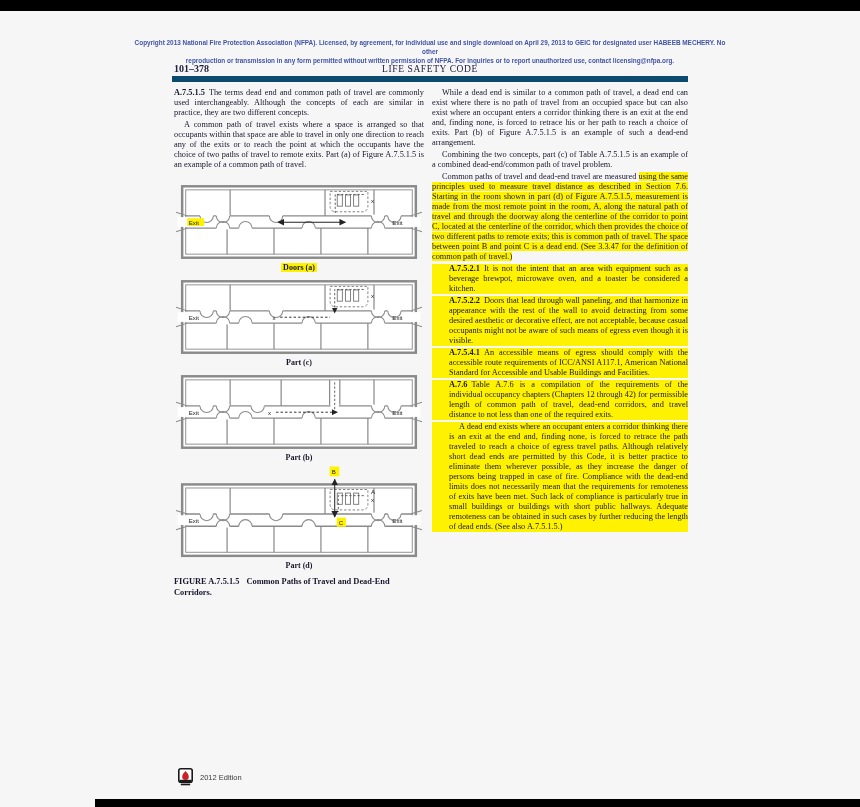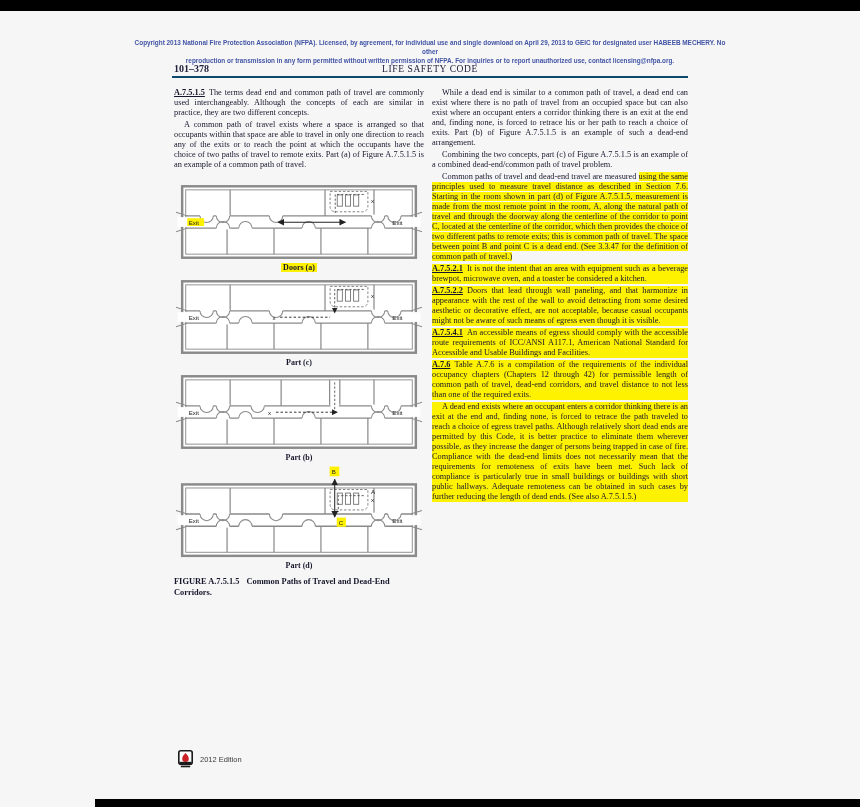--- a/index.html
+++ b/index.html
@@ -13,44 +13,44 @@
   .bar-bottom { position:absolute; left:95px; top:799px; width:765px; height:8px; background:#000; }
 
   .copyright {
     position:absolute; top:39px; left:130px; width:600px;
     text-align:center; font-family:"Liberation Sans", sans-serif;
     font-size:6.4px; line-height:8.8px; color:#4254a4; font-weight:600;
   }
 
   .pagehead {
     position:absolute; top:62px; left:172px; width:516px; height:14px;
-    border-bottom:2px solid #0c4a6e;
+    border-bottom:6px solid #0c4a6e;
   }
   .pagenum { position:absolute; left:2px; top:1px; font-weight:bold; font-size:10px; color:#20203e; }
   .headtitle { position:absolute; left:0; right:0; top:2px; text-align:center; font-size:9.5px; letter-spacing:0.6px; color:#20203e; }
 
   .col-left  { position:absolute; top:88px; left:174px; width:250px; }
   .col-right { position:absolute; top:88px; left:432px; width:256px; }
 
   .para { font-size:8.3px; line-height:10px; text-align:justify; margin:0 0 2px 0; }
   .indent { text-indent:10px; }
-  .num { font-weight:bold; margin-right:4px;text-decoration:underline; }
-  .p-hl { background:#fff200; }
+  .num { font-weight:bold; margin-right:4px; }
+  .p-hl { background:#fff200;padding-left:17px; }
   .hl   { background:#fff200;margin-top:19px; }
 
   .figure-block { margin-top:11px; }
   .part { margin-bottom:3px; }
   .part svg { display:block; }
   .part-caption { text-align:center; font-size:8px; font-weight:bold; margin-top:0px; line-height:10px; }
   .cap-hl { background:#fff200; padding:0 2px; }
 
   .fig-caption { margin-top:6px; font-size:8.4px; font-weight:bold; line-height:10.5px; text-align:left; }
   .fig-caption .capnum { margin-right:7px; }
 
-  .footer { position:absolute; top:750px; left:178px; display:flex; align-items:center; gap:7px; }
+  .footer { position:absolute; top:768px; left:178px; display:flex; align-items:center; gap:7px; }
   .edition { font-size:7.5px; color:#3a3a3a; font-family:"Liberation Sans", sans-serif; }
 
   svg text { font-family:"Liberation Sans", sans-serif; font-size:6px; fill:#222; }
   .defs-holder { position:absolute; width:0; height:0; }
 </style>
 </head>
 <body>
 
 <svg class="defs-holder" aria-hidden="true">
   <defs>
@@ -255,21 +255,21 @@
   <div class="fig-caption">
     <span class="capnum">FIGURE A.7.5.1.5</span><span>Common Paths of Travel and Dead-End Corridors.</span>
   </div>
 </div>
 
 <div class="col-right">
   <div class="para indent">
     <span>While a dead end is similar to a common path of travel, a dead end can exist where there is no path of travel from an occupied space but can also exist where an occupant enters a corridor thinking there is an exit at the end and, finding none, is forced to retrace his or her path to reach a choice of exits. Part (b) of Figure A.7.5.1.5 is an example of such a dead-end arrangement.</span>
   </div>
   <div class="para indent">
-    <span>Combining the two concepts, part (c) of Figure A.7.5.1.5 is an example of a combined dead-end/common path of travel problem.</span>
+    <span>Combining the two concepts, part (c) of Table A.7.5.1.5 is an example of a combined dead-end/common path of travel problem.</span>
   </div>
   <div class="para indent">
     <span>Common paths of travel and dead-end travel are measured </span><span class="hl">using the same principles used to measure travel distance as described in Section 7.6. Starting in the room shown in part (d) of Figure A.7.5.1.5, measurement is made from the most remote point in the room, A, along the natural path of travel and through the doorway along the centerline of the corridor to point C, located at the centerline of the corridor, which then provides the choice of two different paths to remote exits; this is common path of travel. The space between point B and point C is a dead end. (See 3.3.47 for the definition of common path of travel.)</span>
   </div>
   <div class="para p-hl">
     <span class="num">A.7.5.2.1</span><span>It is not the intent that an area with equipment such as a beverage brewpot, microwave oven, and a toaster be considered a kitchen.</span>
   </div>
   <div class="para p-hl">
     <span class="num">A.7.5.2.2</span><span>Doors that lead through wall paneling, and that harmonize in appearance with the rest of the wall to avoid detracting from some desired aesthetic or decorative effect, are not acceptable, because casual occupants might not be aware of such means of egress even though it is visible.</span>
   </div>

